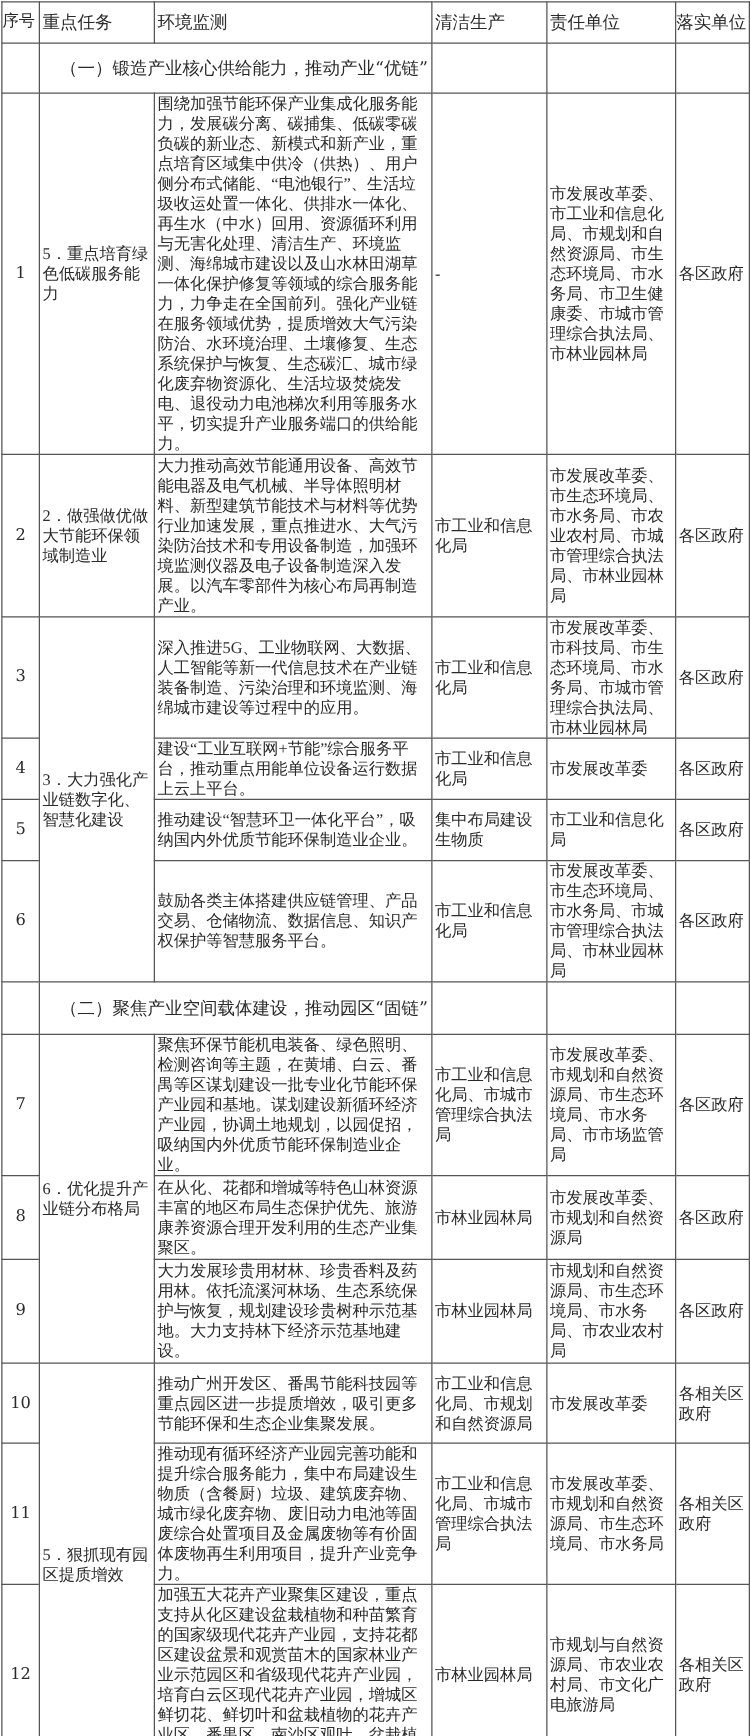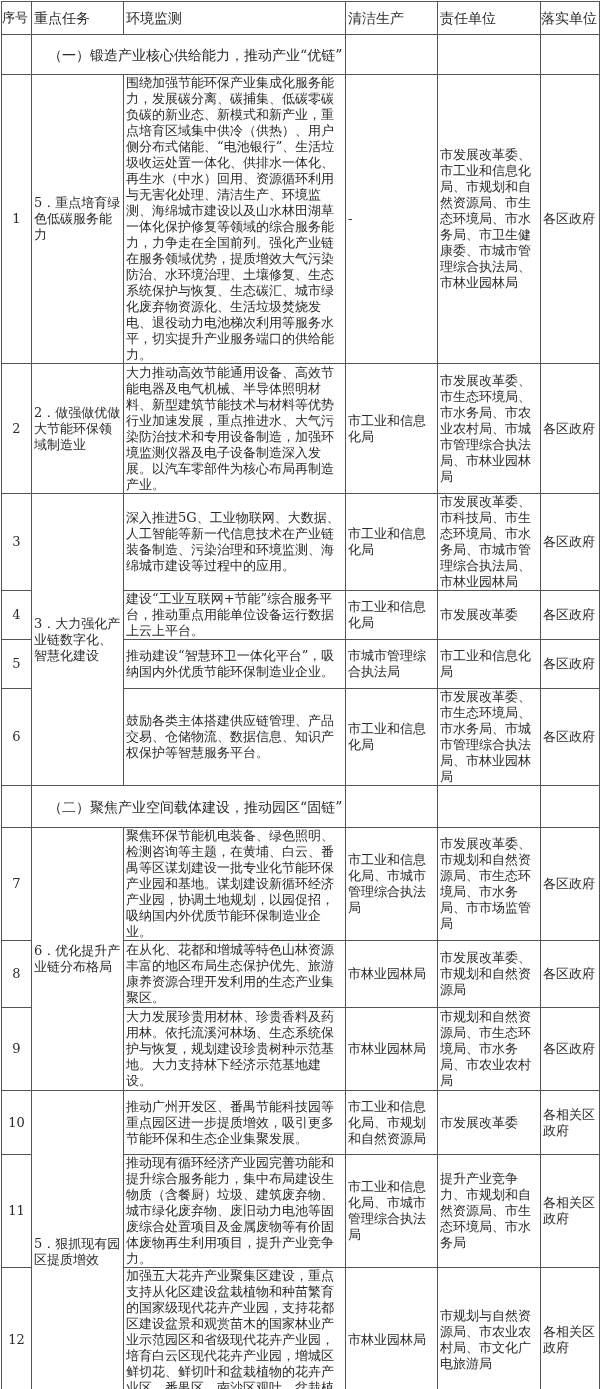--- a/index.html
+++ b/index.html
@@ -1,21 +1,21 @@
 <!DOCTYPE html>
 <html><head>
 <meta charset="utf-8">
 <style>
   html, body { margin:0; padding:0; background:#fff; }
   body { width:600px; height:1389px; overflow:hidden; font-family:"DejaVu Serif","Liberation Serif",serif; color:#2a2a2a; }
   table { border-collapse:collapse; table-layout:fixed; width:598px; margin-left:1px; margin-top:1px; }
   td, th { border:1px solid #555; font-size:13px; line-height:16px; padding:0 2px; vertical-align:middle; font-weight:normal; word-break:break-all; }
   th { text-align:left; font-size:14px; }
   .c { text-align:center; }
-  .l { text-align:left; }
+  .l { text-align:left;font-family:Liberation Serif, serif; }
   .sec { padding-left:16px; text-align:left; font-size:14px; line-height:18px;margin-top:15px; }
 </style>
 </head>
 <body>
 
 <table>
   <colgroup>
     <col style="width:30px">
       <col style="width:92px">
       <col style="width:222px">
@@ -72,21 +72,21 @@
     <td class="c">4</td>
     <td class="l">建设“工业互联网+节能”综合服务平台，推动重点用能单位设备运行数据上云上平台。</td>
     <td class="l">市工业和信息化局</td>
     <td class="l">市发展改革委</td>
     <td class="l">各区政府</td>
   </tr>
 
   <tr style="height:49px">
     <td class="c">5</td>
     <td class="l">推动建设“智慧环卫一体化平台”，吸纳国内外优质节能环保制造业企业。</td>
-    <td class="l">市城市管理综合执法局</td>
+    <td class="l">集中布局建设生物质</td>
     <td class="l">市工业和信息化局</td>
     <td class="l">各区政府</td>
   </tr>
 
   <tr style="height:92px">
     <td class="c">6</td>
     <td class="l">鼓励各类主体搭建供应链管理、产品交易、仓储物流、数据信息、知识产权保护等智慧服务平台。</td>
     <td class="l">市工业和信息化局</td>
     <td class="l">市发展改革委、市生态环境局、市水务局、市城市管理综合执法局、市林业园林局</td>
     <td class="l">各区政府</td>
@@ -131,21 +131,21 @@
     <td class="l">推动广州开发区、番禺节能科技园等重点园区进一步提质增效，吸引更多节能环保和生态企业集聚发展。</td>
     <td class="l">市工业和信息化局、市规划和自然资源局</td>
     <td class="l">市发展改革委</td>
     <td class="l">各相关区政府</td>
   </tr>
 
   <tr style="height:109px">
     <td class="c">11</td>
     <td class="l">推动现有循环经济产业园完善功能和提升综合服务能力，集中布局建设生物质（含餐厨）垃圾、建筑废弃物、城市绿化废弃物、废旧动力电池等固废综合处置项目及金属废物等有价固体废物再生利用项目，提升产业竞争力。</td>
     <td class="l">市工业和信息化局、市城市管理综合执法局</td>
-    <td class="l">提升产业竞争力、市规划和自然资源局、市生态环境局、市水务局</td>
+    <td class="l">市发展改革委、市规划和自然资源局、市生态环境局、市水务局</td>
     <td class="l">各相关区政府</td>
   </tr>
 
   <tr style="height:139px">
     <td class="c">12</td>
     <td class="l">加强五大花卉产业聚集区建设，重点支持从化区建设盆栽植物和种苗繁育的国家级现代花卉产业园，支持花都区建设盆景和观赏苗木的国家林业产业示范园区和省级现代花卉产业园，培育白云区现代花卉产业园，增城区鲜切花、鲜切叶和盆栽植物的花卉产业区，番禺区、南沙区观叶、盆栽植物花卉产业区。</td>
     <td class="l">市林业园林局</td>
     <td class="l">市规划与自然资源局、市农业农村局、市文化广电旅游局</td>
     <td class="l">各相关区政府</td>
   </tr>

